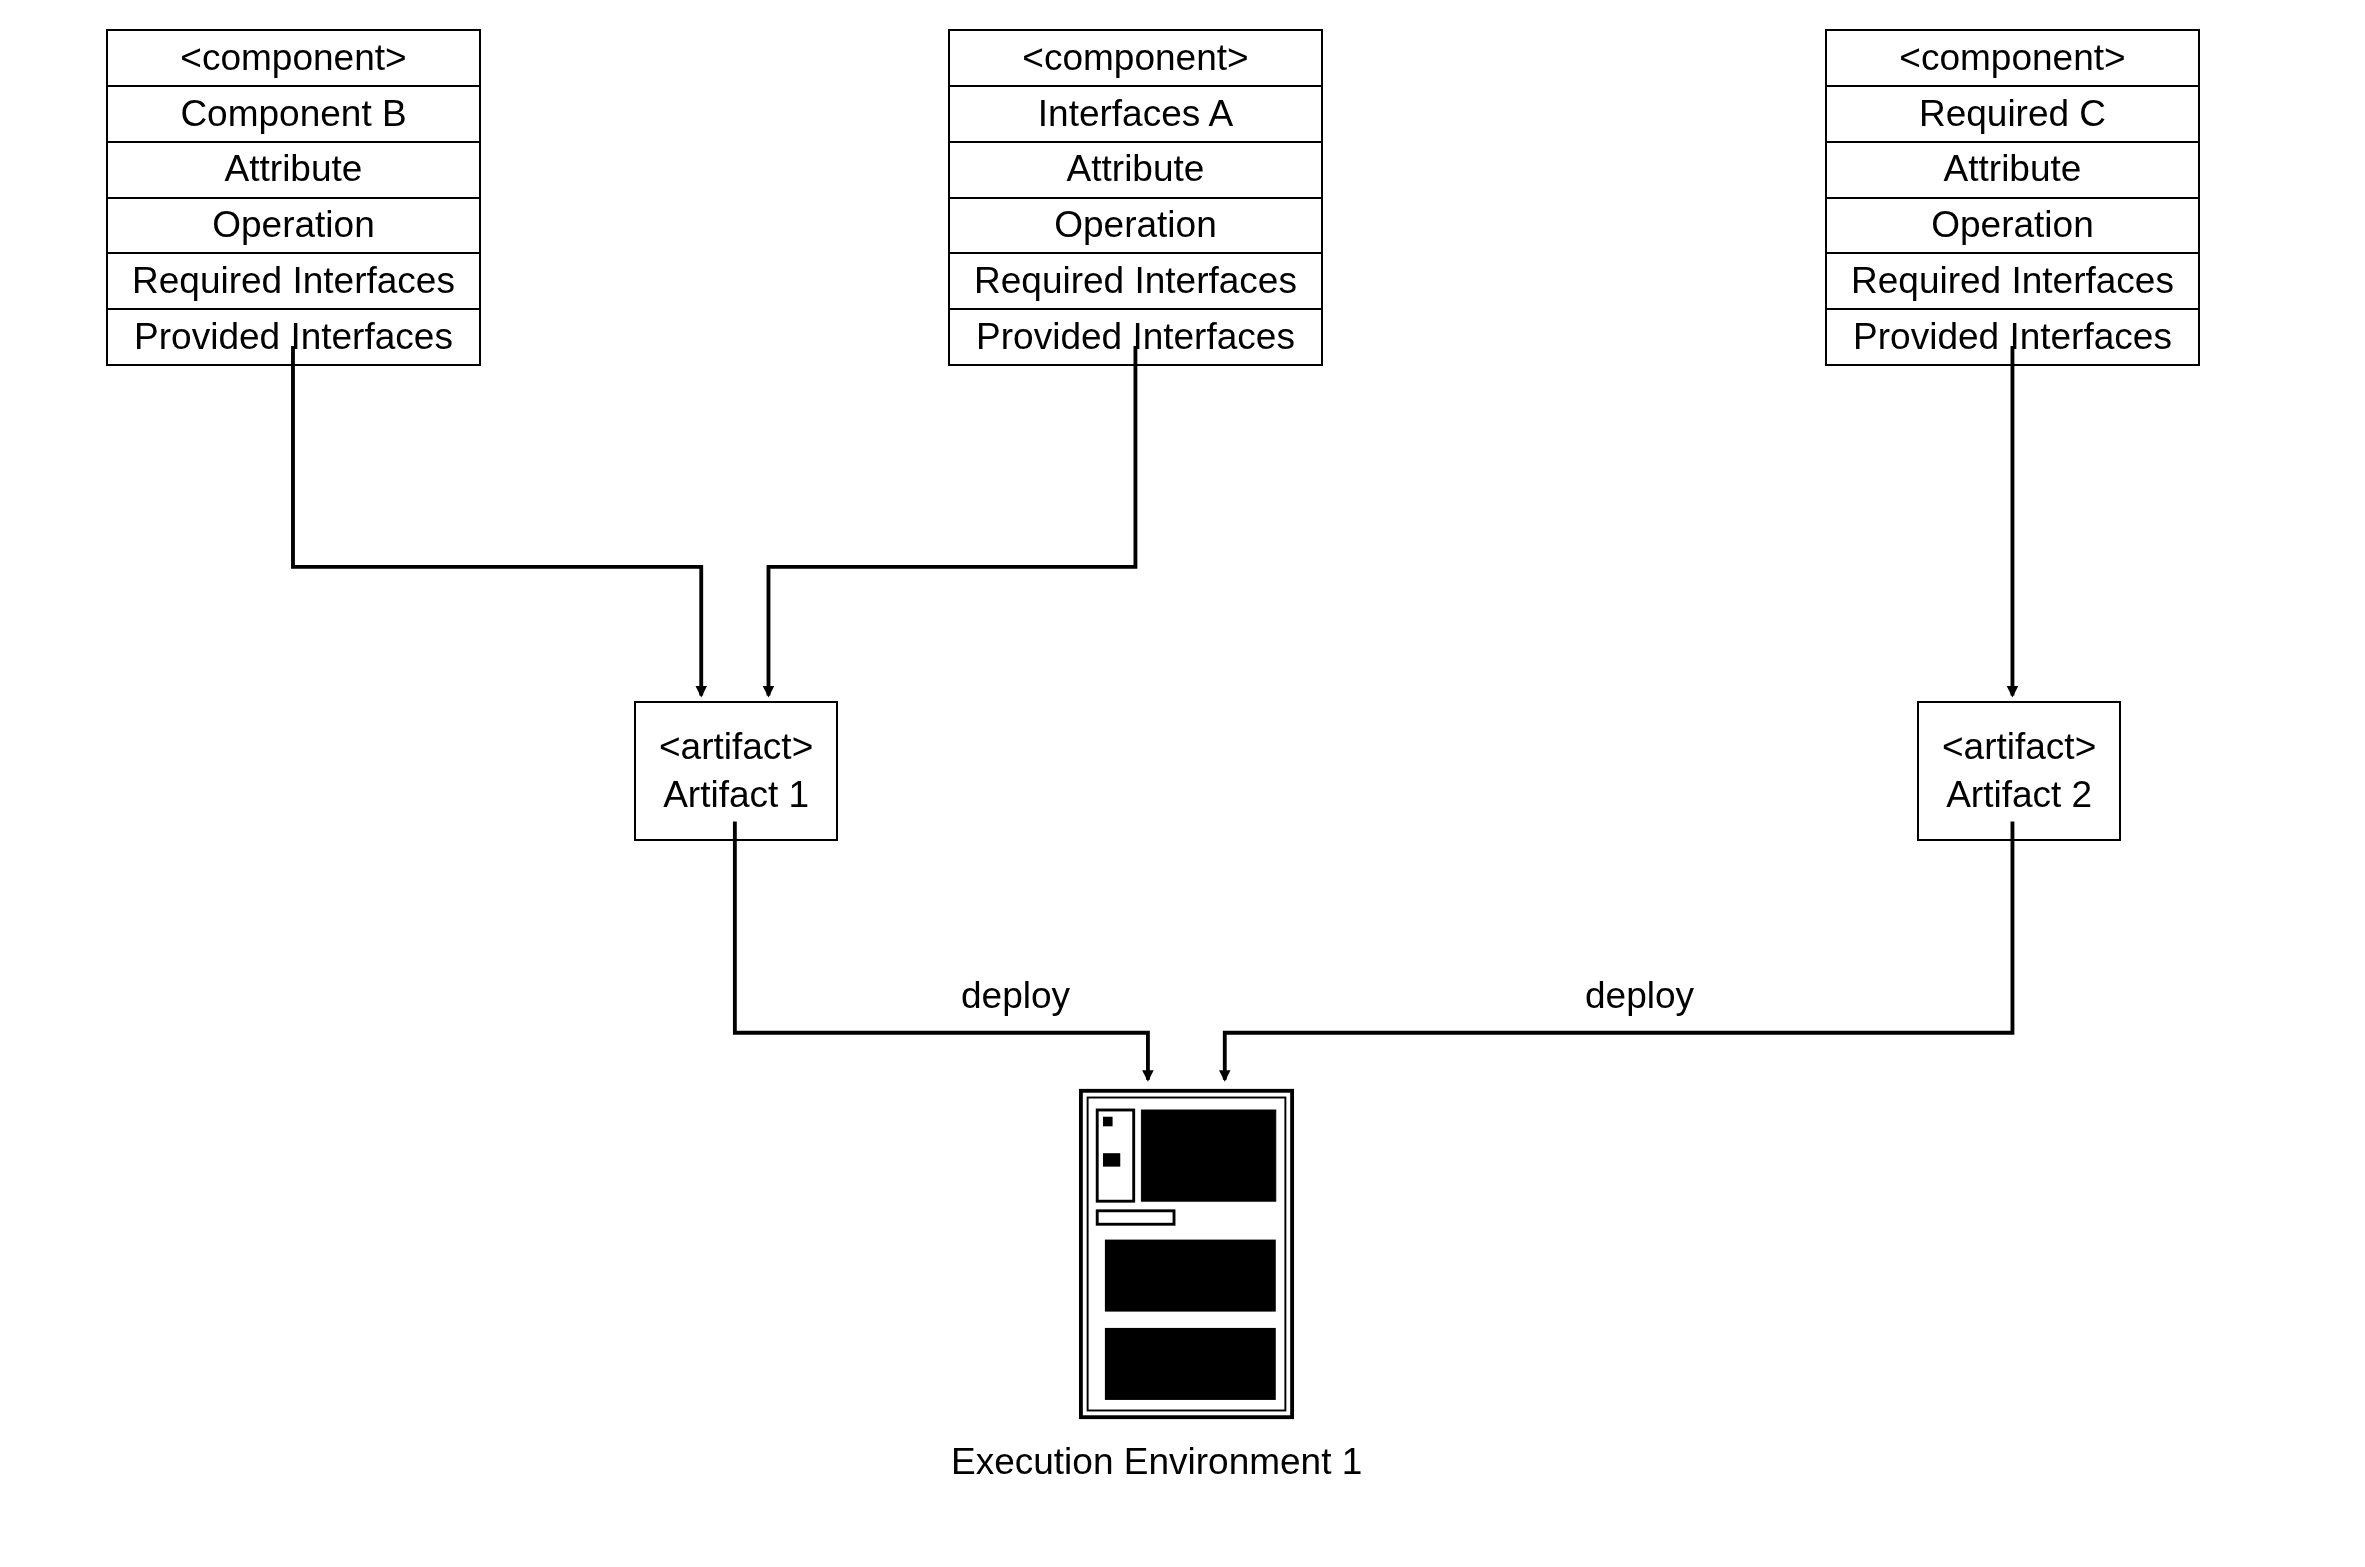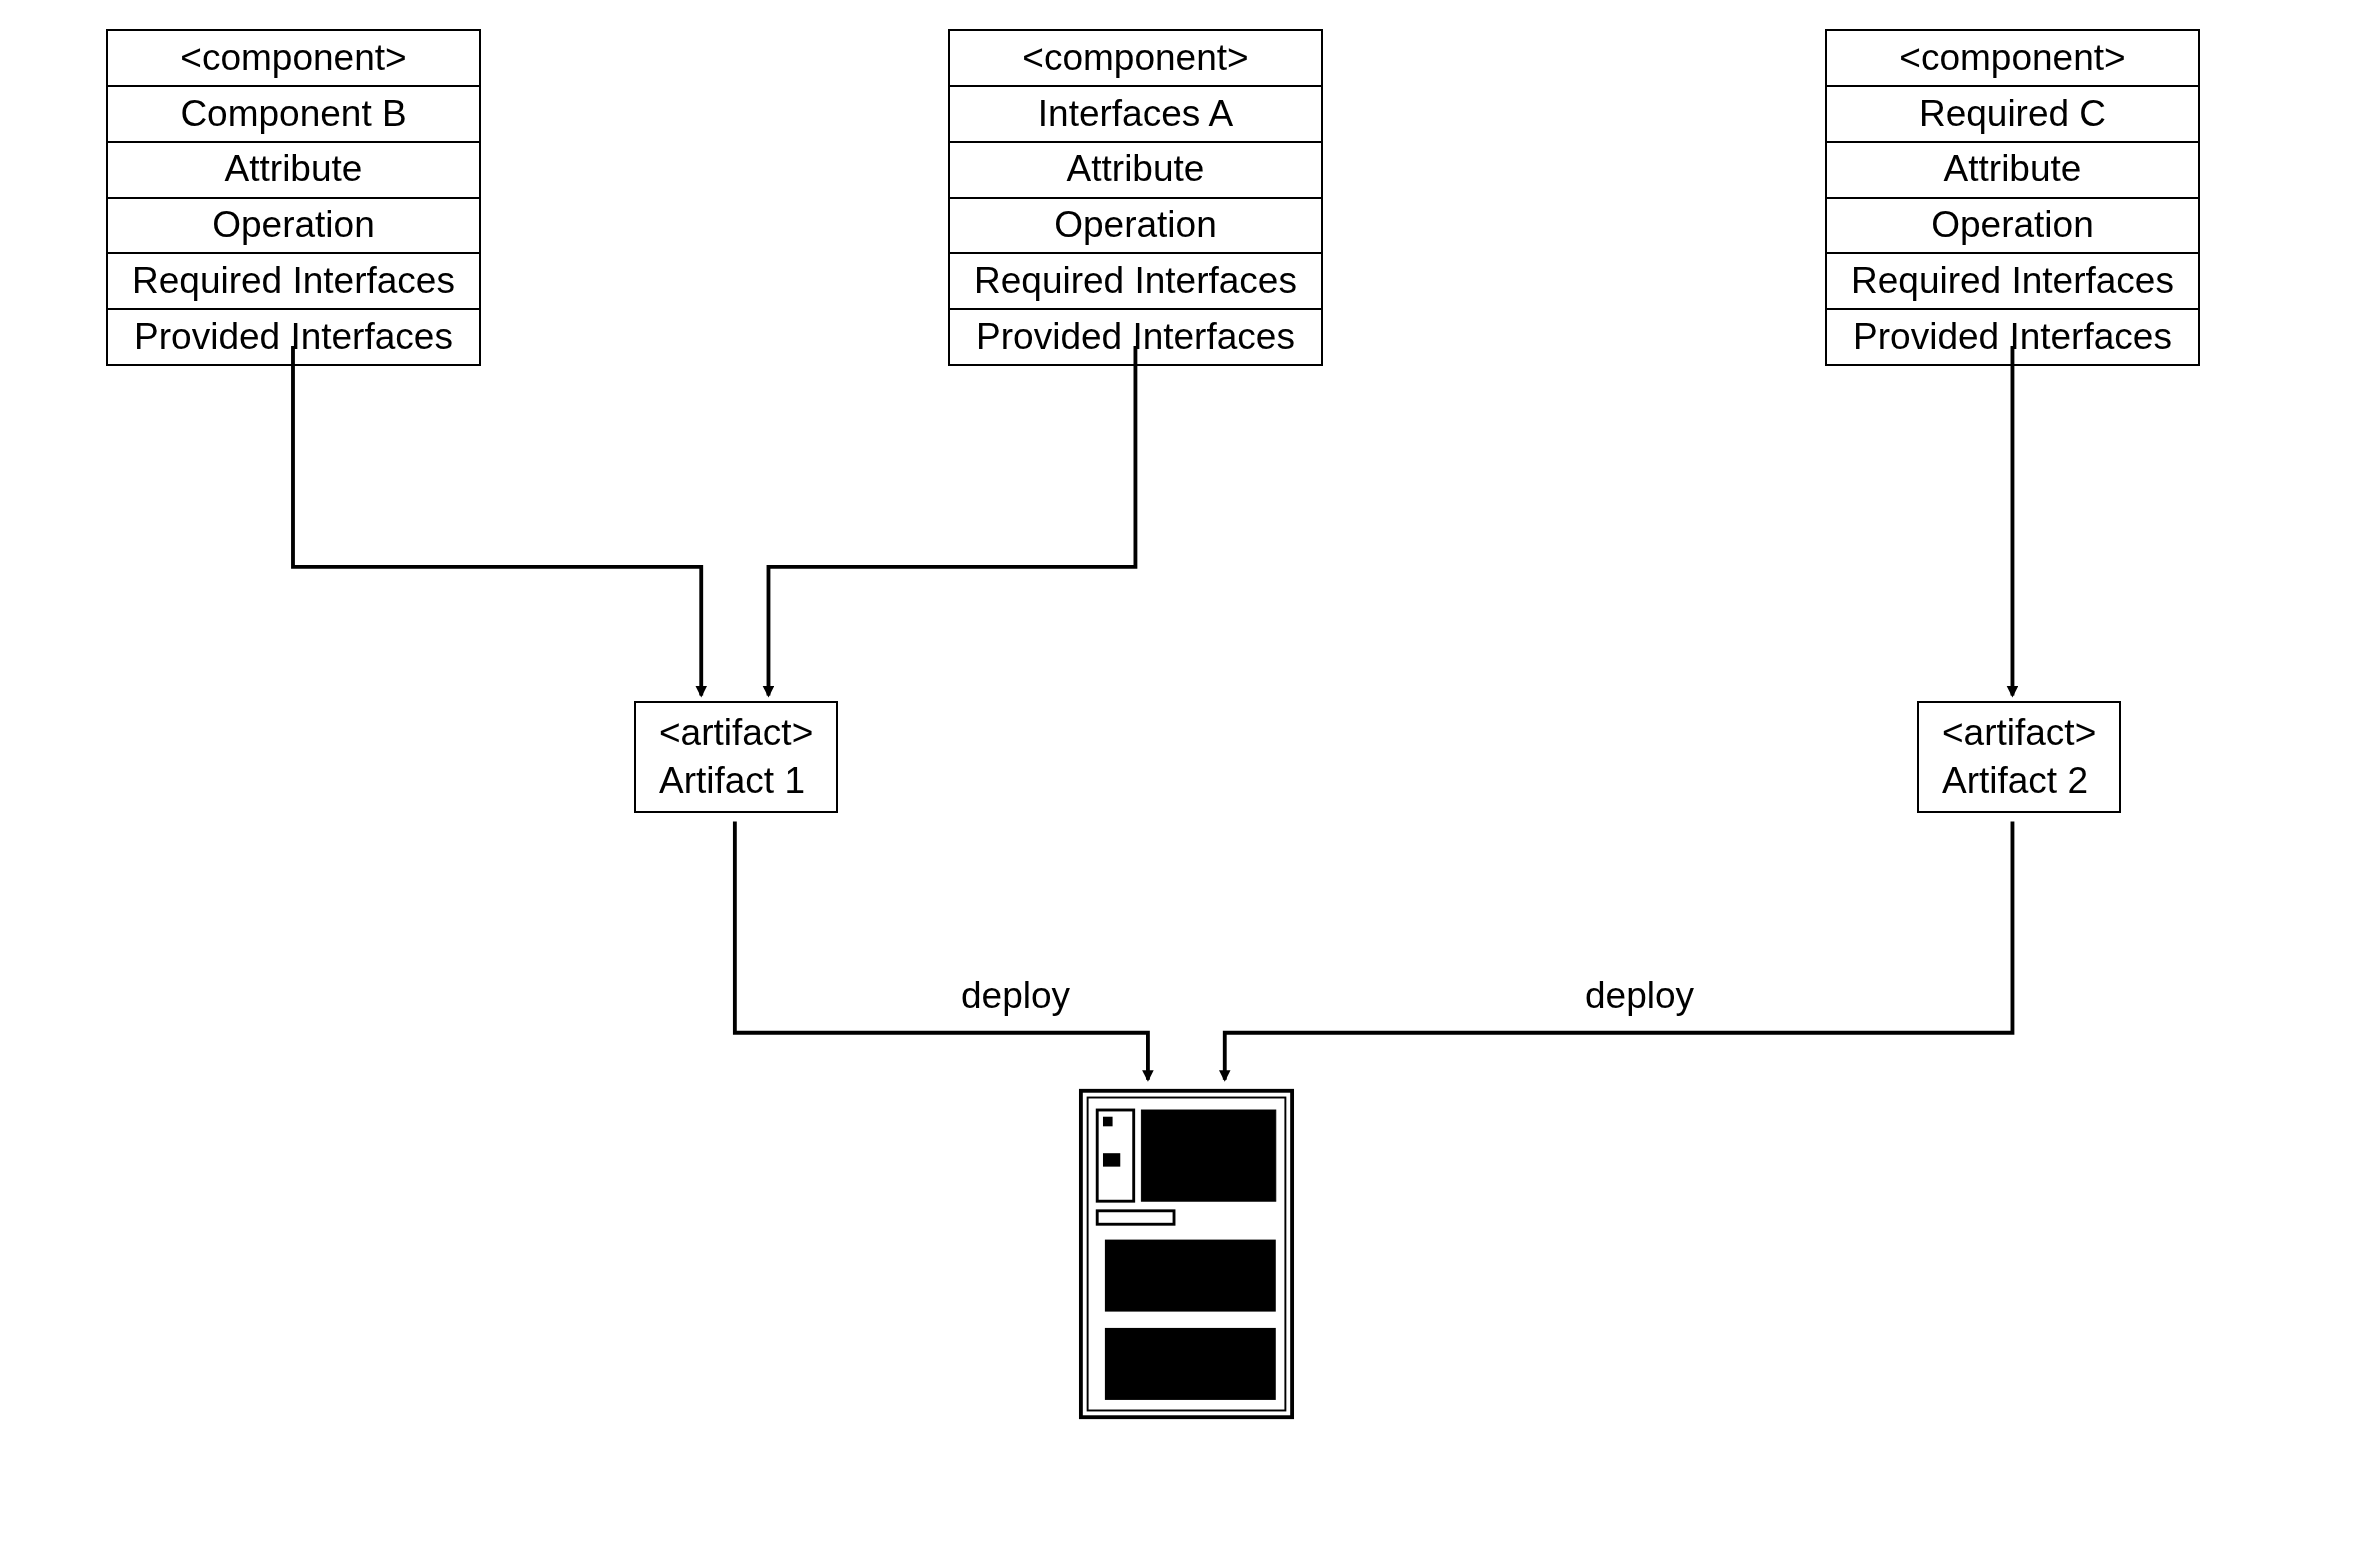--- a/index.html
+++ b/index.html
@@ -26,22 +26,22 @@
     padding: 3.8px 17.3px;
     font-size: 37px;
     line-height: 1.25;
     white-space: nowrap;
   }
   .component-row:last-child { border-bottom: none; }
   .artifact-box {
     position: absolute;
     border: 2.9px solid #000;
     background: #fff;
-    text-align: left;
-    padding: 6px 23px;
+    text-align: center;
+    padding: 20px 23px;
     font-size: 37px;
     line-height: 1.3;
   }
   .label {
     position: absolute;
     font-size: 37px;
     text-align: left;
   }
   svg.connectors {
     position: absolute;
@@ -92,20 +92,21 @@
   </div>
 
   <div class="artifact-box" style="left:1917px; top:701px;">
     <div>&lt;artifact&gt;</div>
     <div>Artifact 2</div>
   </div>
 
   <div class="label" style="left:961px; top:975px;">deploy</div>
   <div class="label" style="left:1585px; top:975px;">deploy</div>
 
+  <div class="label" style="left:951px; top:1441px; width:480px;">Execution Environment 1</div>
 
   <div class="server" style="left:1076px; top:1086px;">
     <svg width="221" height="336" viewBox="0 0 230 350">
       <rect x="5" y="5" width="220" height="340" fill="#fff" stroke="#000" stroke-width="4"></rect>
       <rect x="12" y="12" width="206" height="326" fill="#fff" stroke="#000" stroke-width="2"></rect>
 
       <rect x="22" y="25" width="38" height="95" fill="#fff" stroke="#000" stroke-width="3"></rect>
       <rect x="28" y="32" width="10" height="10" fill="#000"></rect>
       <rect x="28" y="70" width="18" height="14" fill="#000"></rect>
 

